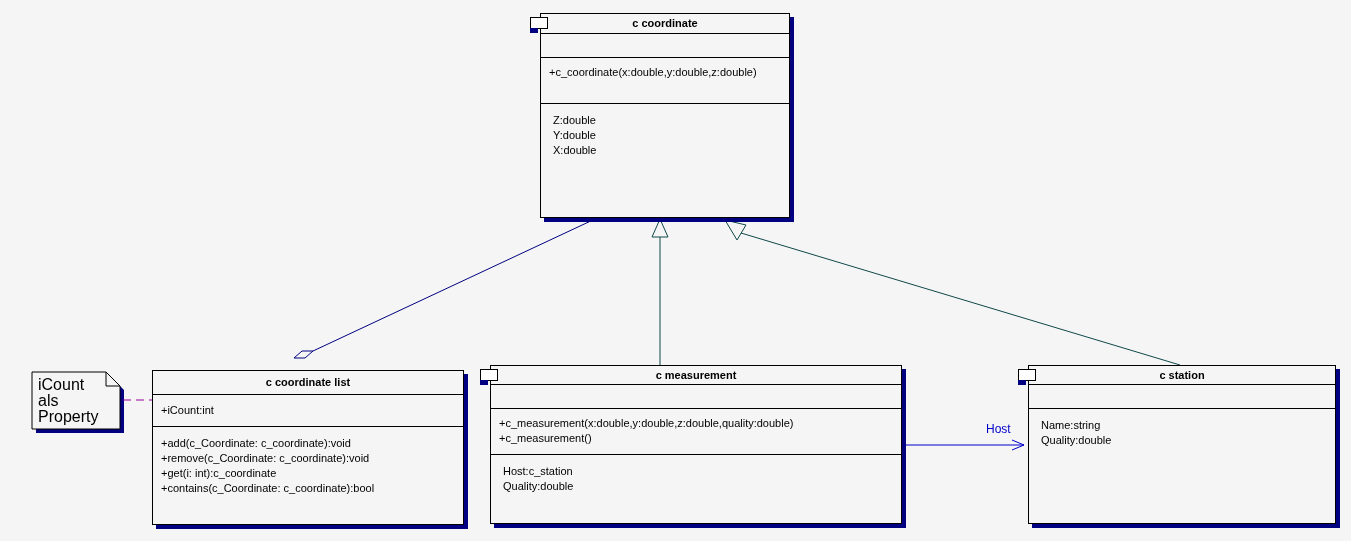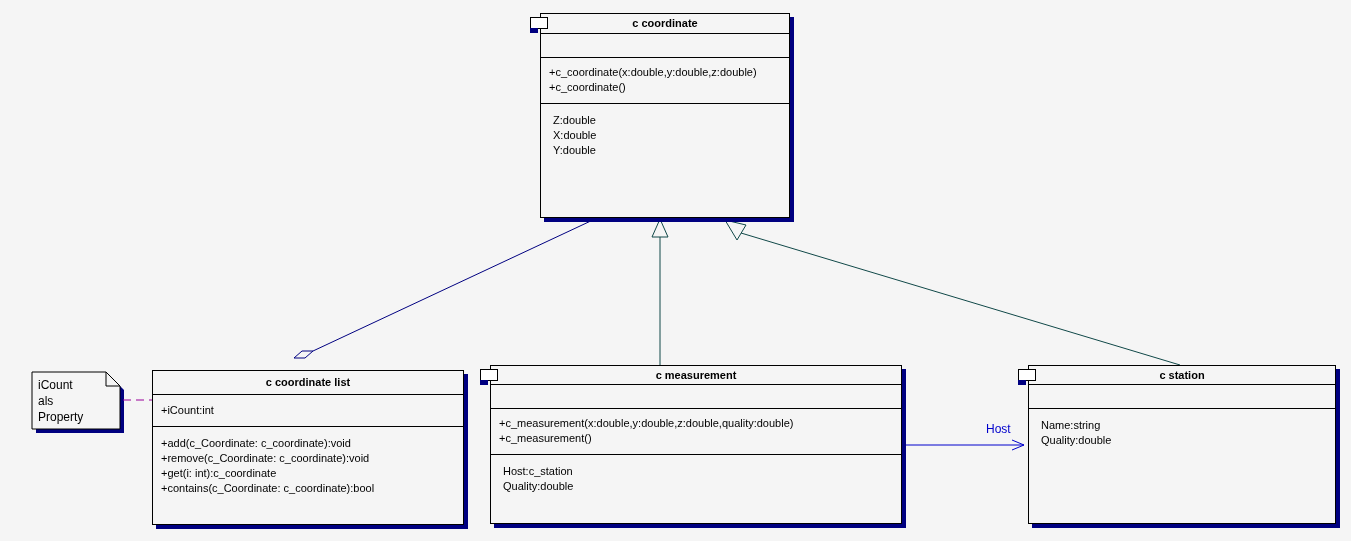--- a/index.html
+++ b/index.html
@@ -51,21 +51,21 @@
   #box-c-measurement .cb-title,#box-c-station .cb-title{height:18px;line-height:18px;}
   #box-c-measurement .cb-attrs,#box-c-station .cb-attrs{height:24px;}
   #box-c-measurement .cb-ops,#box-c-station .cb-ops{height:46px;}
 
   .class-icon{position:absolute;left:-11px;top:3px;width:16px;height:10px;
     background:#fff;border:1px solid #000;z-index:3;}
   .class-icon::after{content:"";position:absolute;left:-1px;top:10px;width:8px;height:5px;
     background:var(--shadow);}
 
   #note-text{position:absolute;left:38px;top:377px;width:78px;z-index:2;
-    font-size:12px;z-index:2;}
+    font-size:16px;z-index:2;}
   #note-text .member-row{line-height:16px;}
 </style>
 </head>
 <body>
 
 <svg id="edges-layer" width="1351" height="541">
   
   <line class="e-agg" x1="313" y1="351" x2="595" y2="219"></line>
   <polygon class="e-agg-head" points="294,358 302,351 313,351 305,358"></polygon>
 
@@ -94,26 +94,25 @@
     <div class="member-row">als</div>
     <div class="member-row">Property</div>
   </div>
 
 <div class="class-box" id="box-c-coordinate" style="left:540px;top:13px;width:250px;height:205px;">
   <span class="class-icon"></span>
   <div class="cb-title">c coordinate</div>
   <div class="sec cb-attrs"></div>
   <div class="sec cb-ops">
       <div class="member-row">+c_coordinate(x:double,y:double,z:double)</div>
-      <div class="member-row">+c_coordinate()</div>
     </div>
   <div class="sec cb-props fill">
       <div class="member-row">Z:double</div>
+      <div class="member-row">Y:double</div>
       <div class="member-row">X:double</div>
-      <div class="member-row">Y:double</div>
     </div>
 </div>
 
 <div class="class-box" id="box-c-coordinate-list" style="left:152px;top:359px;width:312px;height:155px;margin-top:11px;">
   <div class="cb-title">c coordinate list</div>
   <div class="sec cb-attrs">
       <div class="member-row">+iCount:int</div>
     </div>
   <div class="sec cb-ops fill">
       <div class="member-row">+add(c_Coordinate: c_coordinate):void</div>

